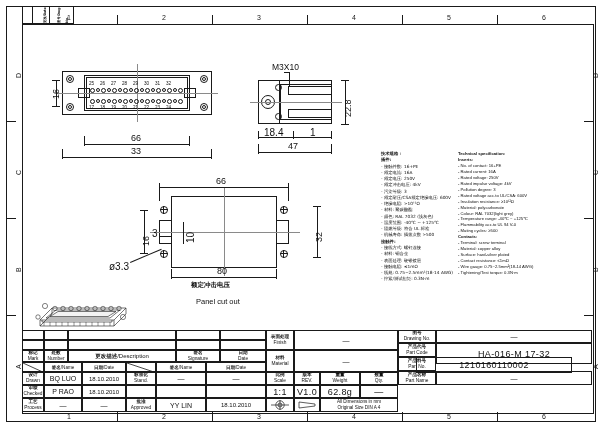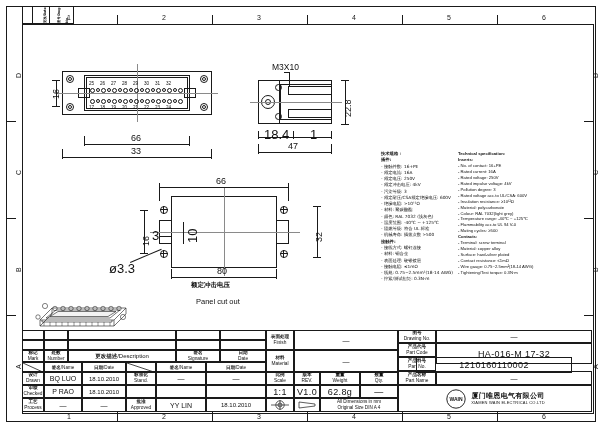--- a/index.html
+++ b/index.html
@@ -27,21 +27,21 @@
   .microcn{font-size:3.4px;font-family:"DejaVu Sans",sans-serif;font-weight:bold;
            line-height:1.05;color:#111;letter-spacing:-0.2px;}
   
   .rect{position:absolute;border:1px solid #1a1a1a;box-sizing:border-box;}
   .circ{position:absolute;border:1px solid #1a1a1a;border-radius:50%;box-sizing:border-box;}
   .cl{position:absolute;background:transparent;}
   .cl.h{border-top:1px solid #8a8a8a;}
   .cl.v{border-left:1px solid #8a8a8a;}
   .dim{position:absolute;background:#1a1a1a;}
   .dimtxt{position:absolute;font-size:9px;color:#111;white-space:nowrap;}
-  .dimtxt.sm{font-size:13px;}
+  .dimtxt.sm{font-size:10px;}
   .lbl{position:absolute;font-size:8px;color:#111;white-space:nowrap;}
   .pinno{position:absolute;font-size:4.6px;color:#111;white-space:nowrap;}
   
   .specblk{position:absolute;font-size:4.2px;line-height:1.42;color:#111;white-space:nowrap;}
   .specblk .hd{font-weight:bold;}
   .speccn{position:absolute;font-size:4.3px;line-height:1.46;color:#111;white-space:nowrap;
           font-family:"DejaVu Sans",sans-serif;}
   .speccn b{font-weight:bold;}
   
   #tb{position:absolute;left:22px;top:330px;width:570px;height:82px;}
@@ -554,32 +554,20 @@
     <div class="cell bigval" style="left:394px;top:27px;width:156px;height:16px;">1210160110002</div>
 
     <div class="cell" style="left:376px;top:41px;width:38px;height:14px;">
       <span class="two">
           <span class="cnl">产品名称</span>
           <span class="enl">Part Name</span>
         </span>
     </div>
     <div class="cell val" style="left:414px;top:41px;width:156px;height:14px;">—</div>
 
-    <div class="cell" style="left:376px;top:55px;width:194px;height:27px;">
-      <div style="display:flex;align-items:center;gap:4px;">
-        <svg width="22" height="22" style="flex:0 0 auto;">
-          <circle cx="11" cy="11" r="9.2" fill="none" stroke="#111" stroke-width="0.9"></circle>
-          <text x="11" y="13.2" font-size="5" font-family="Liberation Sans, sans-serif" text-anchor="middle" fill="#111" font-weight="bold">WAIN</text>
-        </svg>
-        <span style="display:flex;flex-direction:column;align-items:center;line-height:1.25;">
-          <span class="cnl" style="font-size:7px;letter-spacing:0.3px;">厦门唯恩电气有限公司</span>
-          <span style="font-size:4px;letter-spacing:0.2px;">XIAMEN WAIN ELECTRICAL CO.LTD</span>
-        </span>
-      </div>
-    </div>
   </div>
 
   <div class="ztick" style="left:117px;top:15px;"></div>
   <div class="ztick" style="left:212px;top:15px;"></div>
   <div class="ztick" style="left:307px;top:15px;"></div>
   <div class="ztick" style="left:402px;top:15px;"></div>
   <div class="ztick" style="left:497px;top:15px;"></div>
   <span class="zone" style="left:67px;top:14px;">1</span>
   <span class="zone" style="left:162px;top:14px;">2</span>
   <span class="zone" style="left:257px;top:14px;">3</span>

